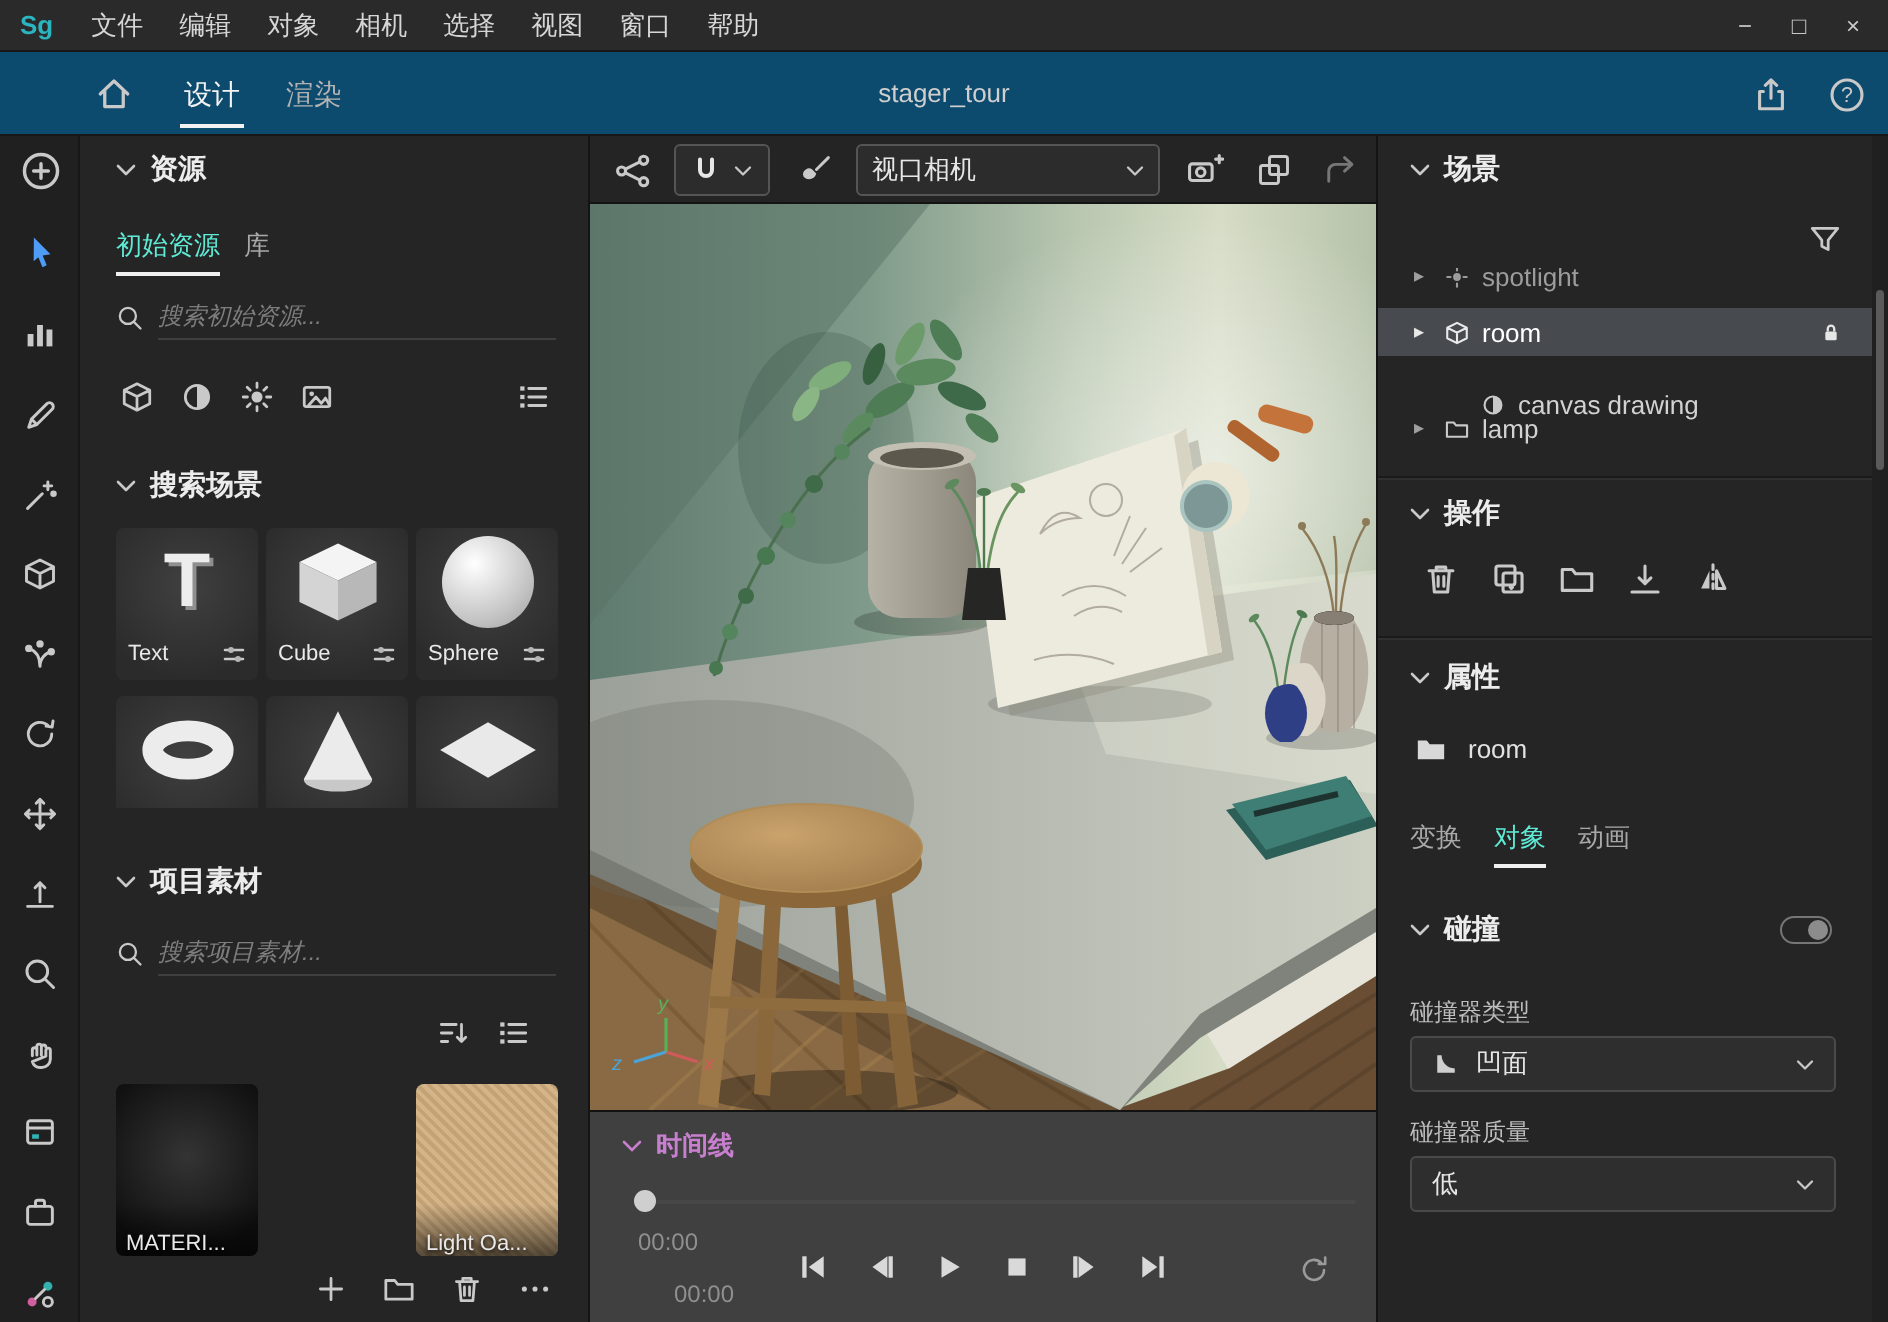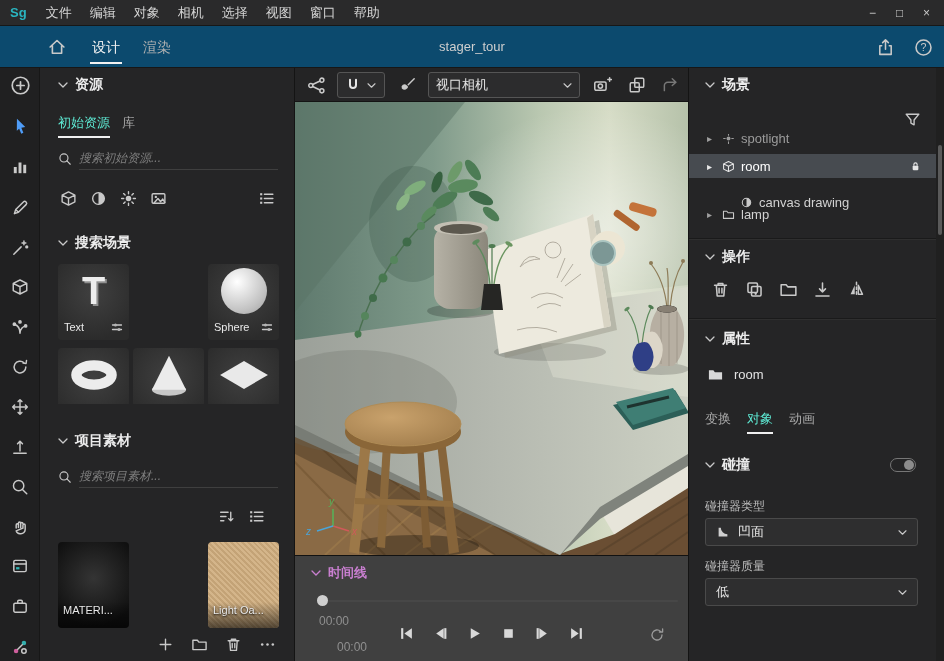--- a/index.html
+++ b/index.html
@@ -31,21 +31,21 @@
 input.search::placeholder{color:#7d7d7d;font-style:italic}
 .subtab{position:absolute;font-size:13px;color:#a8a8a8;cursor:default}
 .subtab.active{color:#5eead4}
 .subtab.active::after{content:"";position:absolute;left:0;right:0;bottom:-6px;height:2px;background:#f0f0f0}
 
 .tile{position:absolute;width:71px;height:76px;background:radial-gradient(circle at 50% 38%,#404040,#2b2b2b 80%);border-radius:4px;overflow:hidden;cursor:default}
 .tile-img{height:54px;display:flex;align-items:center;justify-content:center}
 .tile-lr{display:flex;align-items:center;justify-content:space-between;padding:0 6px;height:18px}
 .tile-label{font-size:11px;color:#e9e9e9;white-space:nowrap}
 .ptile{position:absolute;width:71px;height:86px;border-radius:4px;overflow:hidden;cursor:default}
-.scrim{position:absolute;left:0;right:0;bottom:0;height:26px;background:linear-gradient(transparent,rgba(0,0,0,.6));display:flex;align-items:flex-end;padding:0 5px 12px}
+.scrim{position:absolute;left:0;right:0;bottom:0;height:26px;background:linear-gradient(transparent,rgba(0,0,0,.6));display:flex;align-items:flex-end;padding:0 5px 0}
 .ptile .tile-label{text-shadow:0 1px 2px #000}
 
 .viewport{position:absolute;left:295px;top:68px;width:393px;bottom:0;background:#1e1e1e}
 .vp-toolbar{position:absolute;top:0;left:0;right:0;height:34px;background:#242425;border-bottom:1px solid #141414}
 .vp-box{position:absolute;height:26px;top:4px;border:1px solid #555;border-radius:3px;background:#2c2c2d;display:flex;align-items:center;gap:6px;padding:0 7px;cursor:default}
 .scene3d{position:absolute;top:34px;left:0;width:393px;height:453px;overflow:hidden}
 .timelinebar{position:absolute;left:0;right:0;bottom:0;height:106px;background:#404040;border-top:1px solid #121212}
 .tl-title{display:flex;align-items:center;gap:7px;position:absolute;left:16px;top:8px;font-size:13px;font-weight:bold;color:#c97fd0}
 .tl-track{position:absolute;left:24px;right:10px;top:44px;height:2px;background:#474747;border-radius:1px}
 .tl-knob{position:absolute;left:22px;top:39px;width:11px;height:11px;border-radius:50%;background:#cfcfcf}
@@ -254,20 +254,37 @@
       <span>搜索场景</span>
     </div>
 
     <div style="position:absolute;left:0;top:196px;width:255px;height:140px;overflow:hidden">
       <div class="tile" style="left:18px;top:0">
         <div class="tile-img">
             <span class="shape-T">T</span>
           </div>
         <div class="tile-lr">
             <span class="tile-label">Text</span>
+            <svg class="ic" width="12" height="12" viewBox="0 0 12 12">
+              <path d="M1.5,4 h9 M1.5,8.5 h9"></path>
+              <circle cx="4.5" cy="4" r="1.5" fill="#b5b5b5" stroke="none"></circle>
+              <circle cx="8" cy="8.5" r="1.5" fill="#b5b5b5" stroke="none"></circle>
+            </svg>
+          </div>
+      </div>
+      <div class="tile" style="left:93px;top:0">
+        <div class="tile-img">
+            <svg width="50" height="50" viewBox="0 0 70 70">
+              <polygon points="35,8 62,21 35,34 8,21" fill="#f4f4f4"></polygon>
+              <polygon points="8,21 35,34 35,62 8,49" fill="#d4d4d4"></polygon>
+              <polygon points="62,21 35,34 35,62 62,49" fill="#b8b8b8"></polygon>
+            </svg>
+          </div>
+        <div class="tile-lr">
+            <span class="tile-label">Cube</span>
             <svg class="ic" width="12" height="12" viewBox="0 0 12 12">
               <path d="M1.5,4 h9 M1.5,8.5 h9"></path>
               <circle cx="4.5" cy="4" r="1.5" fill="#b5b5b5" stroke="none"></circle>
               <circle cx="8" cy="8.5" r="1.5" fill="#b5b5b5" stroke="none"></circle>
             </svg>
           </div>
       </div>
       <div class="tile" style="left:168px;top:0">
         <div class="tile-img">
             <div class="sphere-ball"></div>

